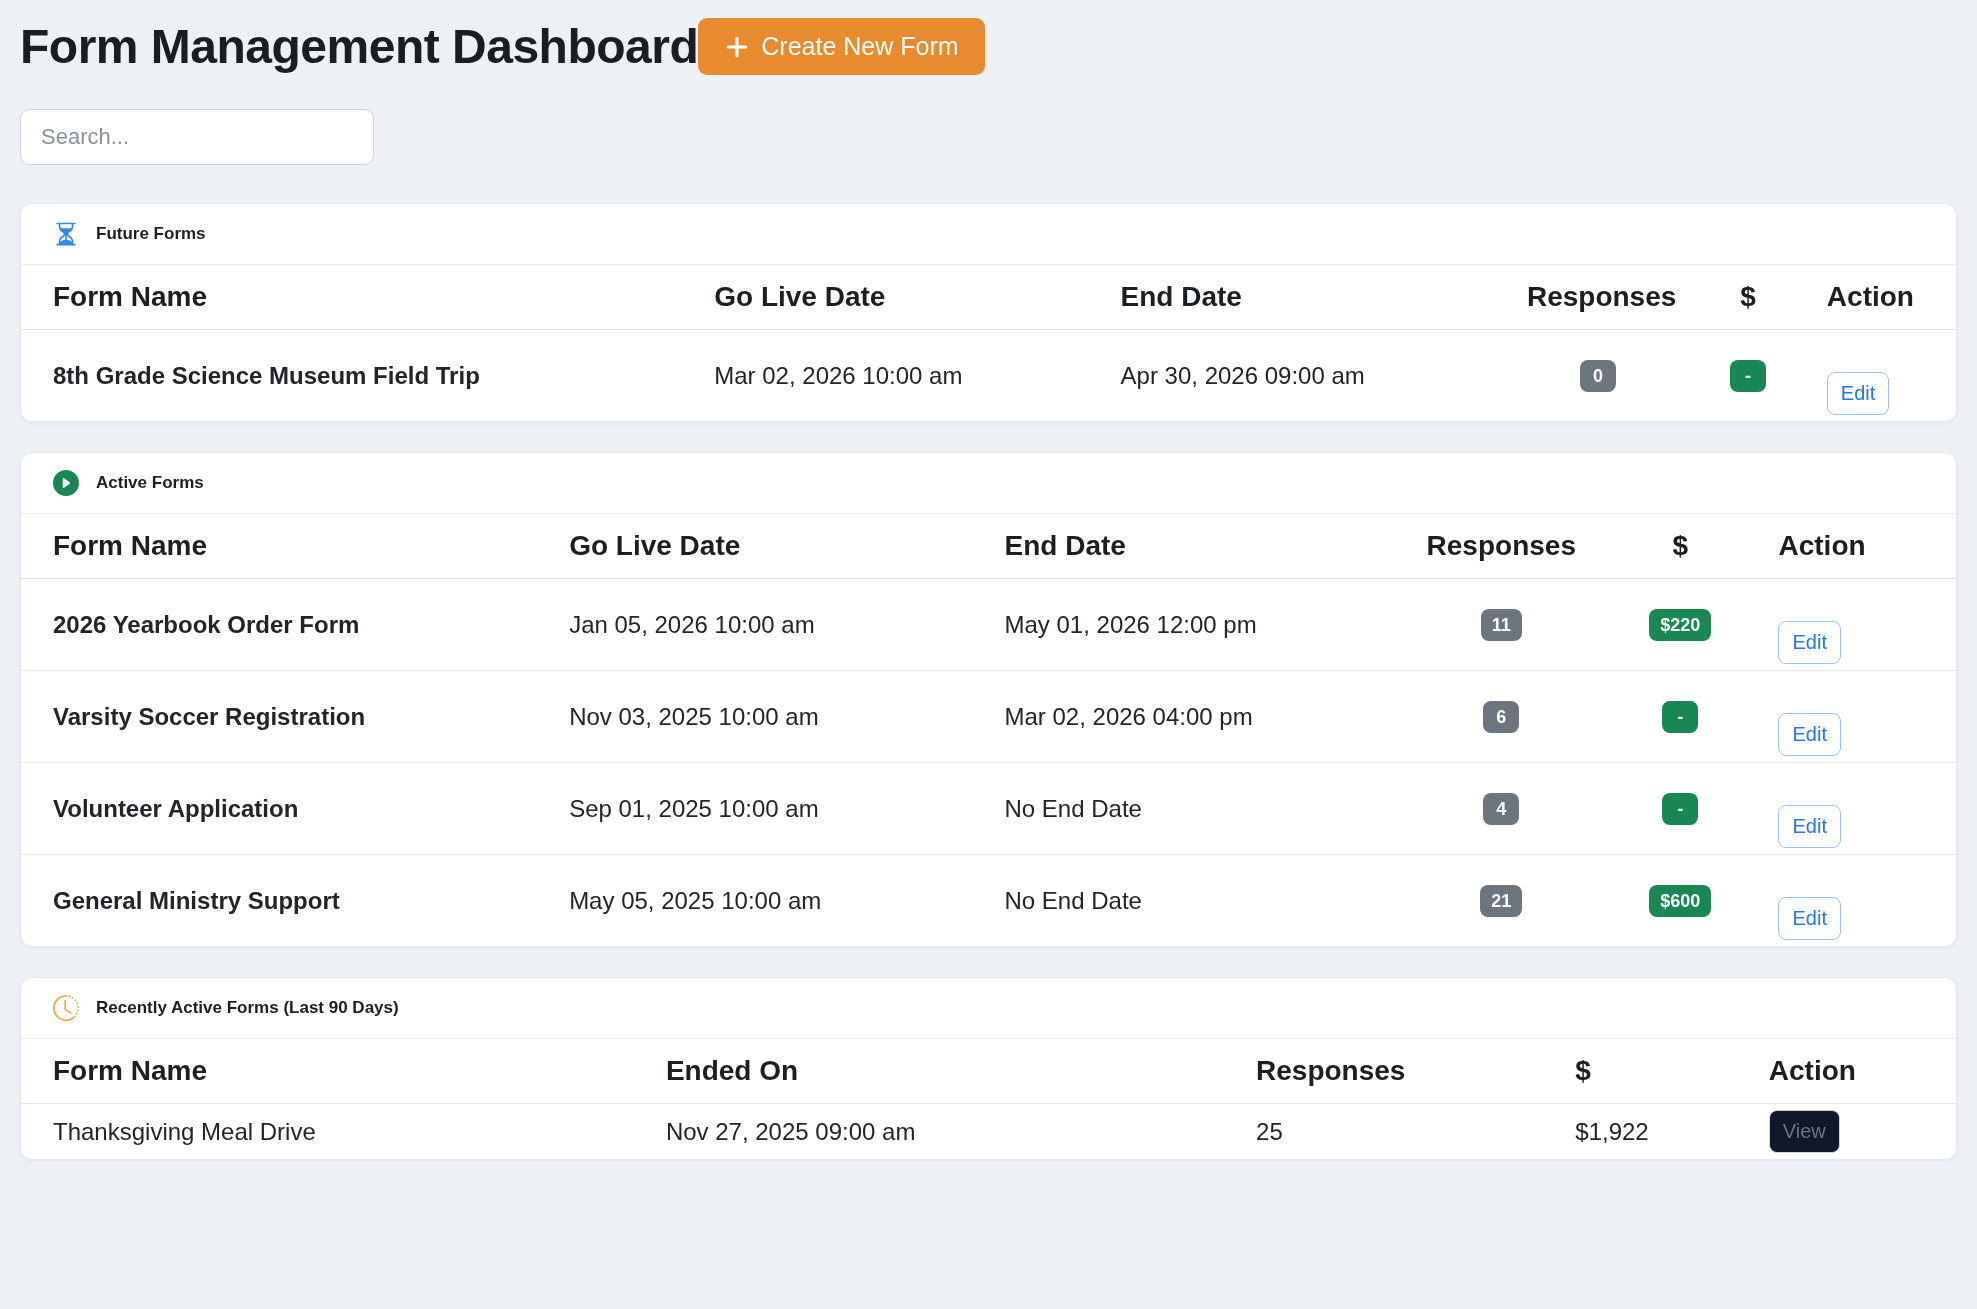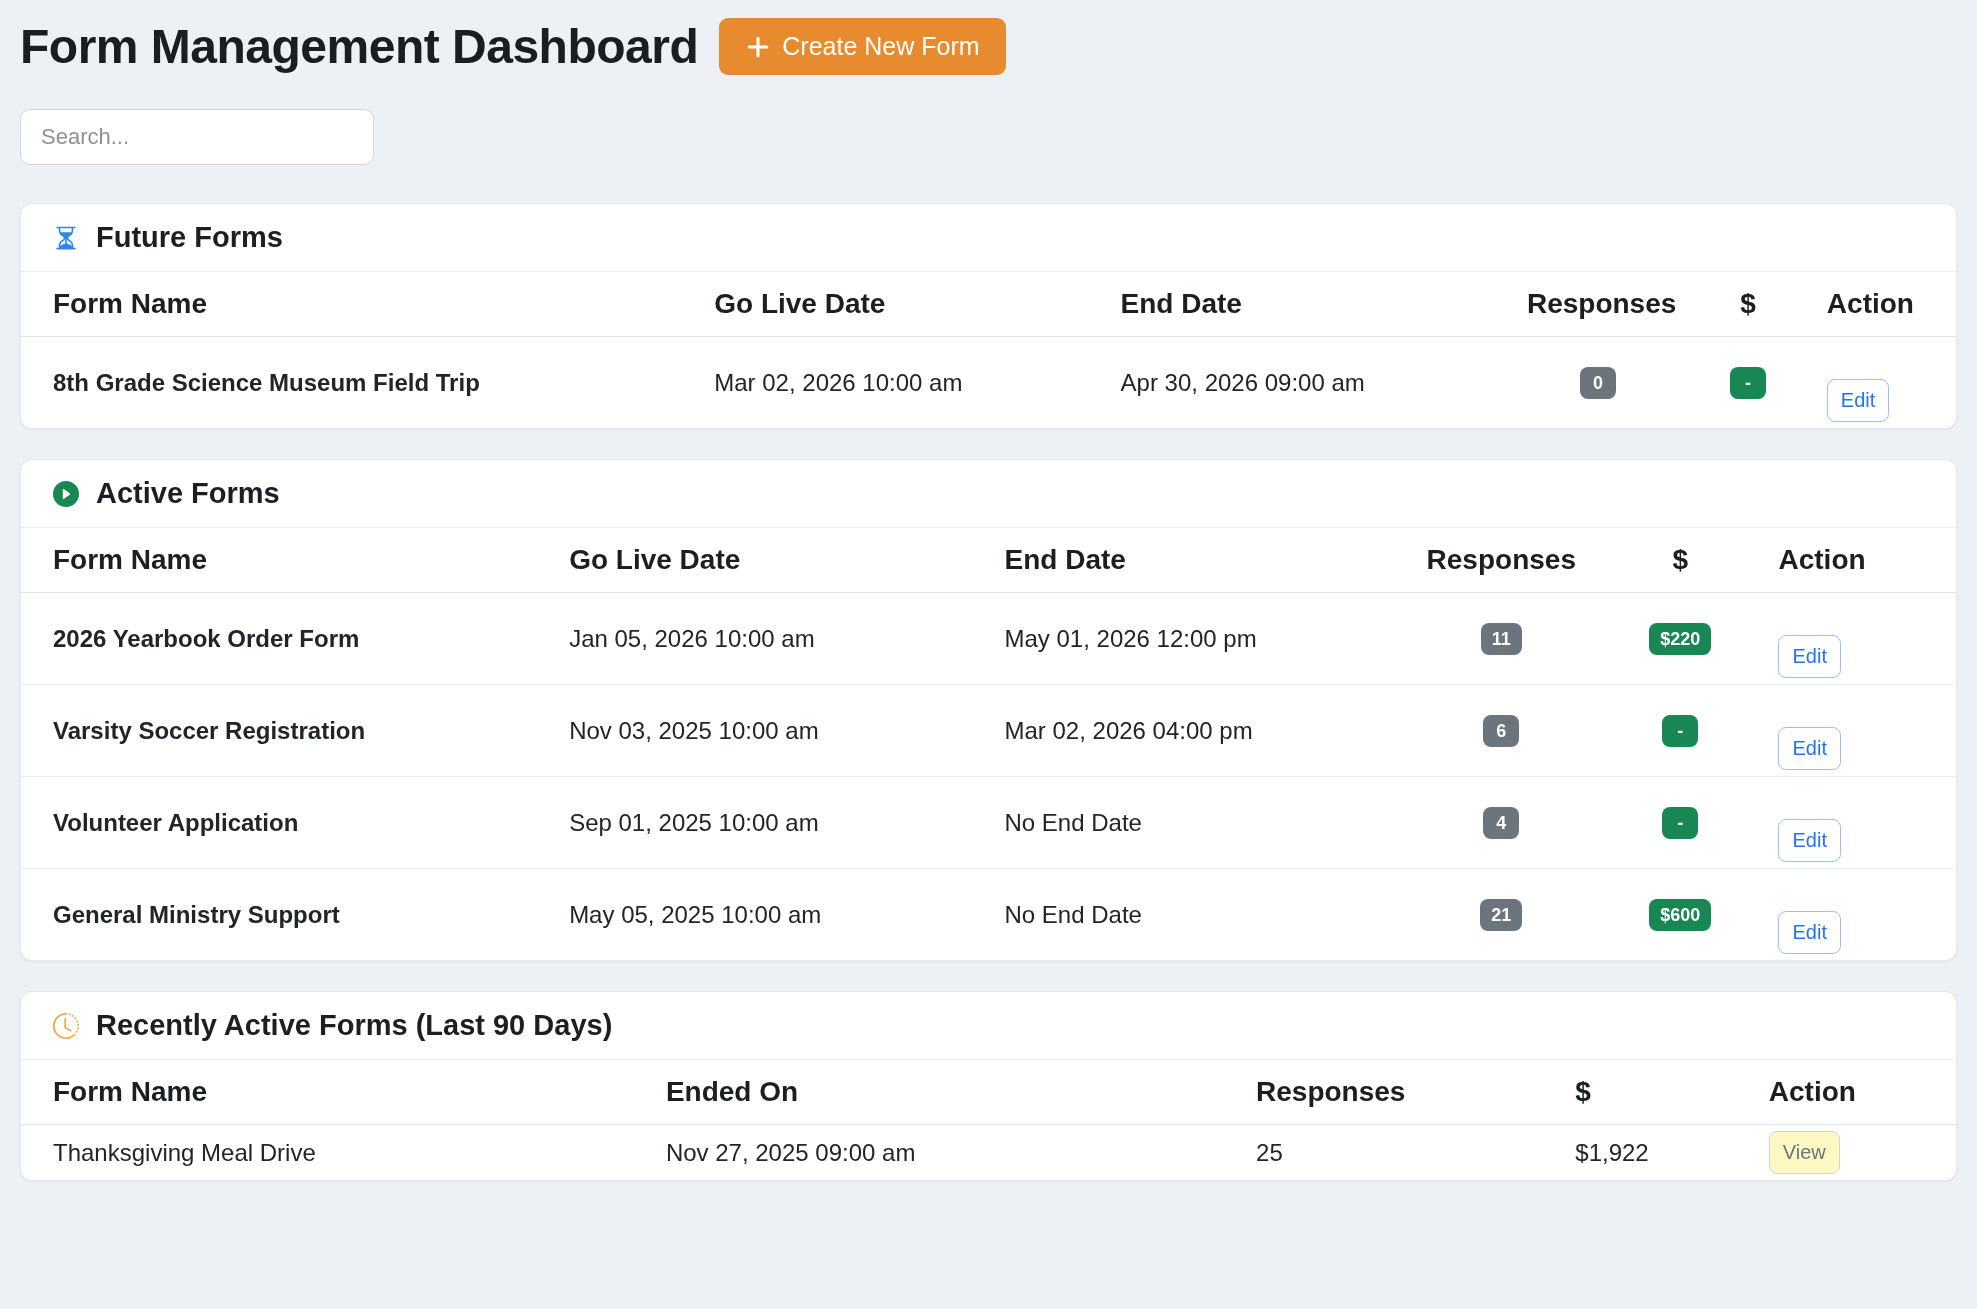--- a/index.html
+++ b/index.html
@@ -10,40 +10,40 @@
     color:#212529;
     padding:18px 20px 20px 20px;
   }
   
   .topbar { display:flex; justify-content:flex-start; align-items:center; margin-bottom:34px; }
   .page-title { font-size:48px; font-weight:700; color:#1a1d21; letter-spacing:-0.5px; }
   .btn-create {
     display:inline-flex; align-items:center; gap:11px;
     background:#e88b2e; color:#ffffff; border:none; border-radius:9px;
     font-family:inherit; font-size:25px; font-weight:500;
-    padding:14px 26px; cursor:pointer;margin-left:21px;
+    padding:14px 26px; cursor:pointer;
   }
   .btn-create svg { display:block; }
   
   .search {
     display:block; width:354px; padding:14px 20px;
     font-family:inherit; font-size:22px; color:#212529;
     border:1px solid #d0d5da; border-radius:10px; background:#ffffff;
     margin-bottom:38px; outline:none;
   }
   .search::placeholder { color:#8a9199; }
   
   .card {
     background:#ffffff; border:1px solid #e5e8ec; border-radius:12px;
     box-shadow:0 1px 3px rgba(20,30,50,.06); margin-bottom:30px; overflow:hidden;
   }
   .card-header {
     display:flex; align-items:center; gap:17px;
     padding:17px 32px; border-bottom:1px solid #eceff2;
-    font-size:29px; font-weight:600; color:#1b1f23;
+    font-size:17px; font-weight:600; color:#1b1f23;
   }
   .hdr-icon { display:inline-flex; align-items:center; }
   
   table { width:100%; border-collapse:collapse; table-layout:fixed; }
   th {
     text-align:left; font-size:28px; font-weight:700; color:#1b1f23;
     padding:16px; border-bottom:1px solid #dee2e6; white-space:nowrap;
   }
   td { font-size:24px; padding:6px 16px; border-bottom:1px solid #e9ecef; white-space:nowrap; overflow:hidden; }
   tbody tr:last-child td { border-bottom:none; }
@@ -61,21 +61,21 @@
   .badge-gray  { background:#6c757d; }
   .badge-green { background:#198754; }
   
   .btn-edit {
     font-family:inherit; font-size:20px; color:#2474f5;
     background:#ffffff; border:1px solid #9dc0fb; border-radius:8px;
     padding:9px 13px; cursor:pointer;margin-top:36px;
   }
   .btn-view {
     font-family:inherit; font-size:20px; color:#6c757d;
-    background:#fef9c3; border:1px solid #ced4da; border-radius:8px;
+    background:#0f172a; border:1px solid #ced4da; border-radius:8px;
     padding:9px 13px; cursor:pointer;
   }
 </style>
 </head>
 <body>
 
 <div class="page">
 
   <div class="topbar">
     <h1 class="page-title">Form Management Dashboard</h1>

